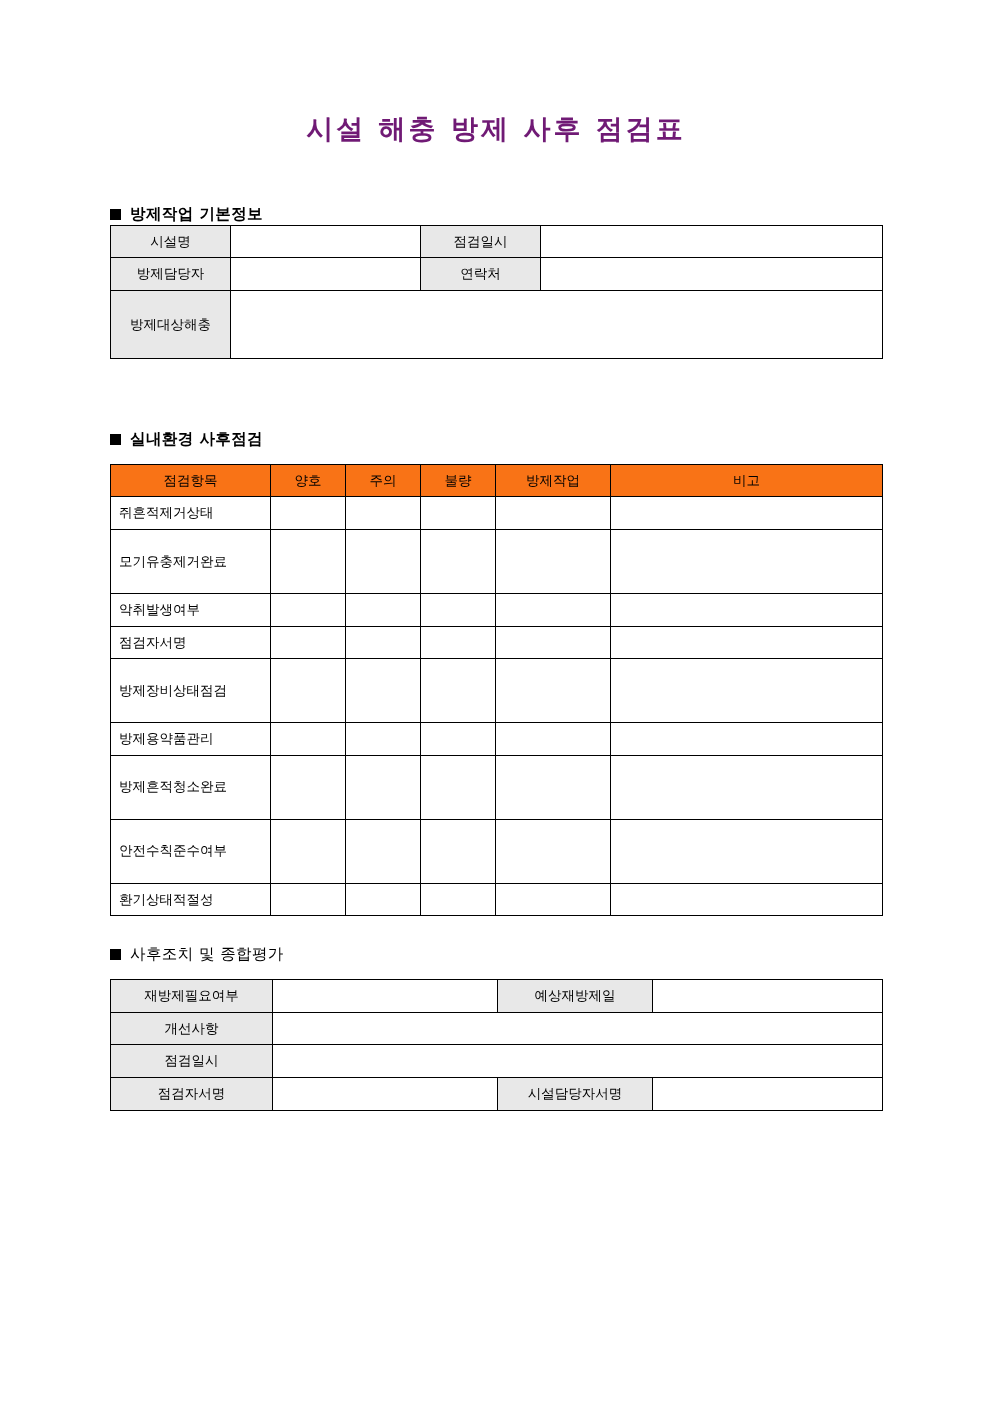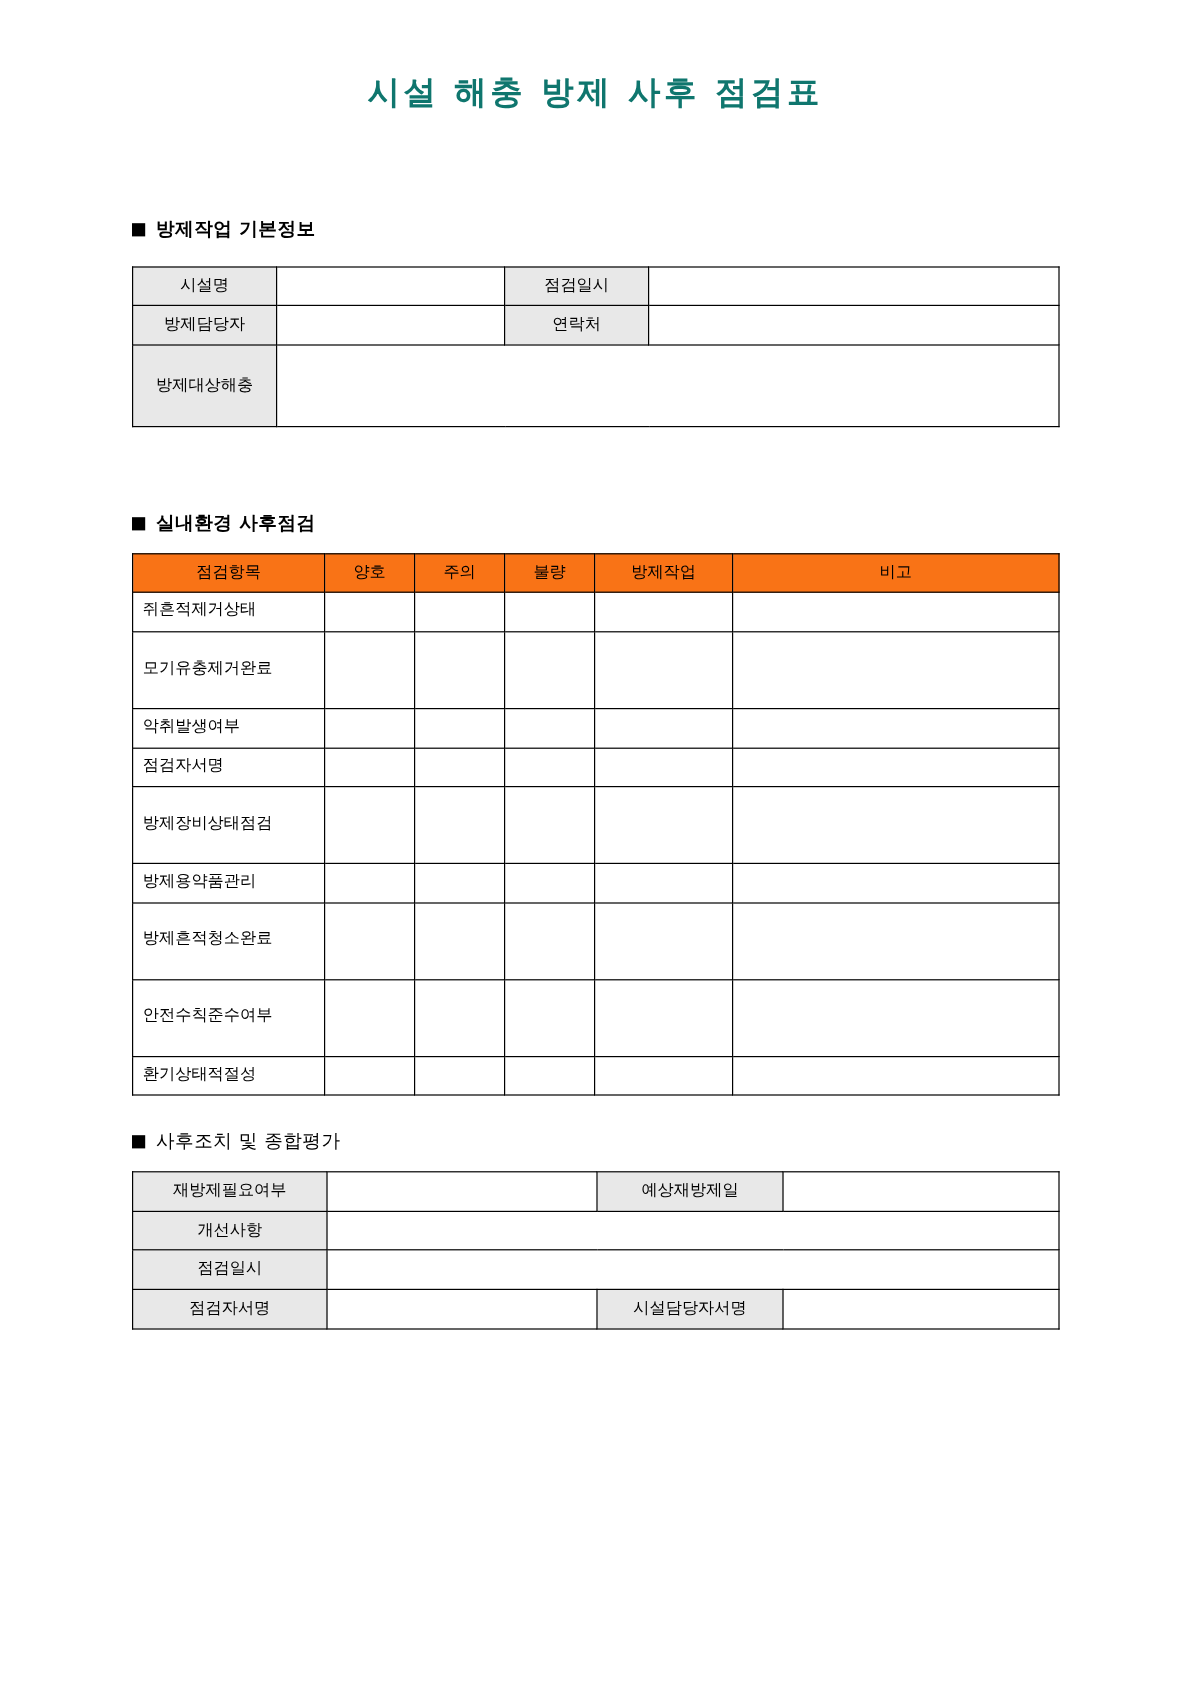--- a/index.html
+++ b/index.html
@@ -20,23 +20,23 @@
     height: 1403px;
     box-sizing: border-box;
     padding: 0 110px;
   }
   .doc-title {
     text-align: center;
     font-size: 27px;
     font-weight: bold;
     letter-spacing: 3px;
     margin: 0;
-    padding-top: 61px;
+    padding-top: 112px;
     line-height: 1.25;
-    color: #0f766e;
+    color: #701a75;
   }
   .section-header {
     font-size: 15.5px;
     margin: 0;
     padding: 0;
     display: flex;
     align-items: center;
     gap: 9px;
     color: #000;
     letter-spacing: 0.4px;
@@ -77,29 +77,28 @@
     background: #ffffff;
     text-align: left;
   }
   .hdr {
     background: #f97316;
     text-align: center;
   }
   .item-cell {
     background: #ffffff;
     text-align: left;
-    font-family: Liberation Mono, monospace;
   }
   .blank-cell {
     background: #ffffff;
   }
 
   
-  .sp-basic-head { margin-top: 86px; }
-  .sp-basic-table { margin-top: 20px; }
+  .sp-basic-head { margin-top: 58px; }
+  .sp-basic-table { margin-top: 0; }
   .sp-inspect-head { margin-top: 70px; }
   .sp-inspect-table { margin-top: 14px; }
   .sp-after-head { margin-top: 28px; }
   .sp-after-table { margin-top: 14px; }
 </style>
 </head>
 <body>
 
 <div class="page">
 

